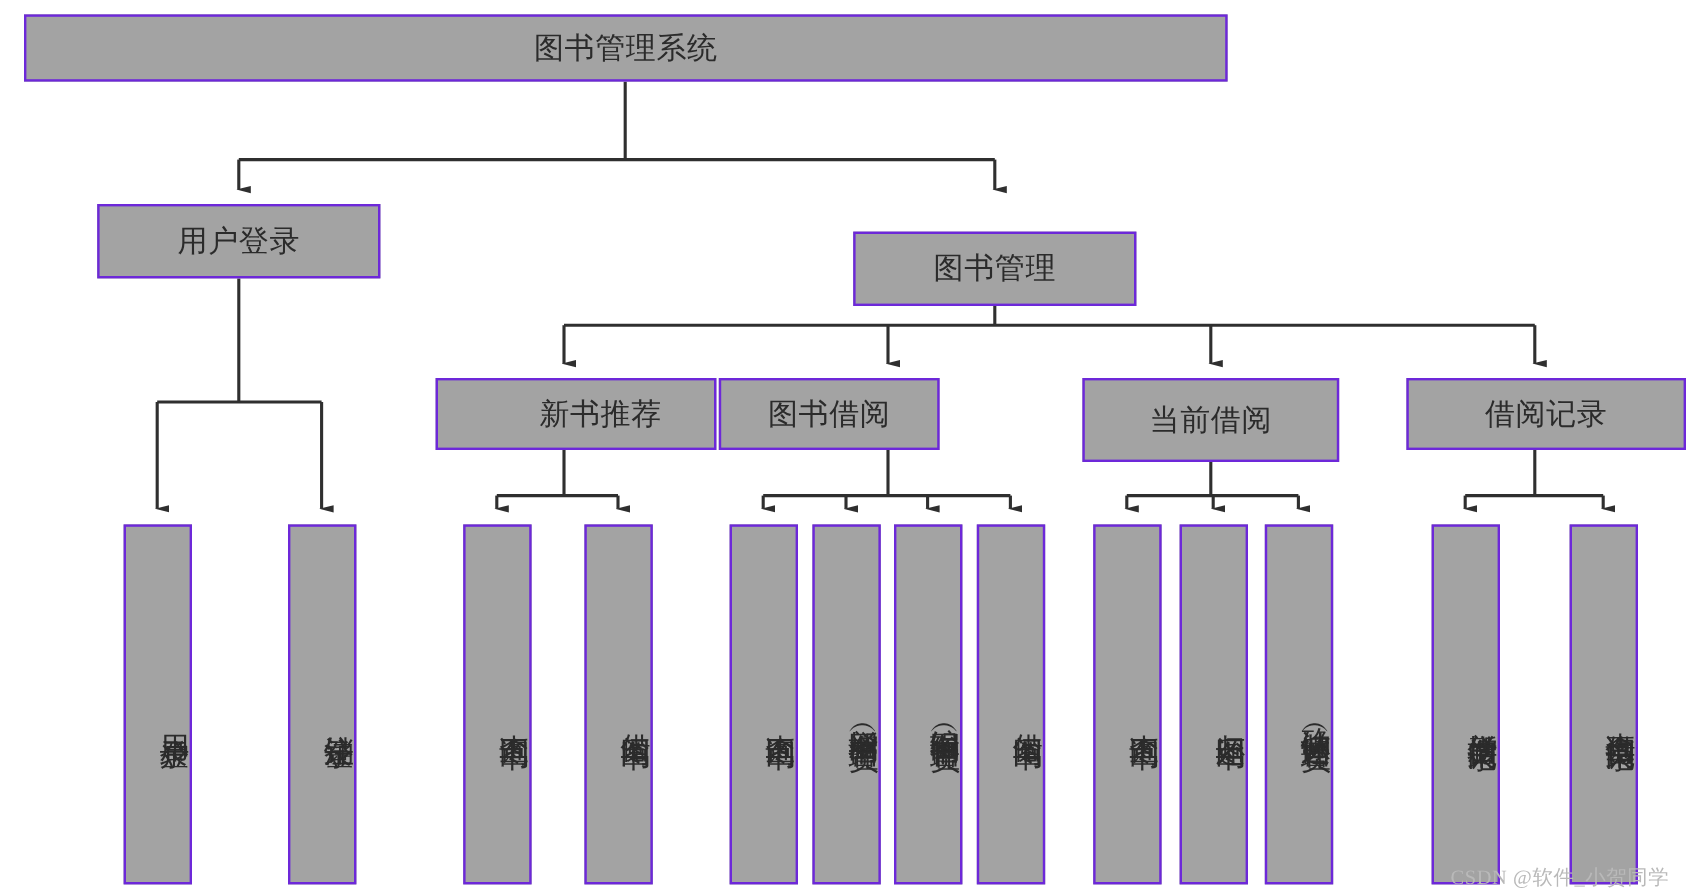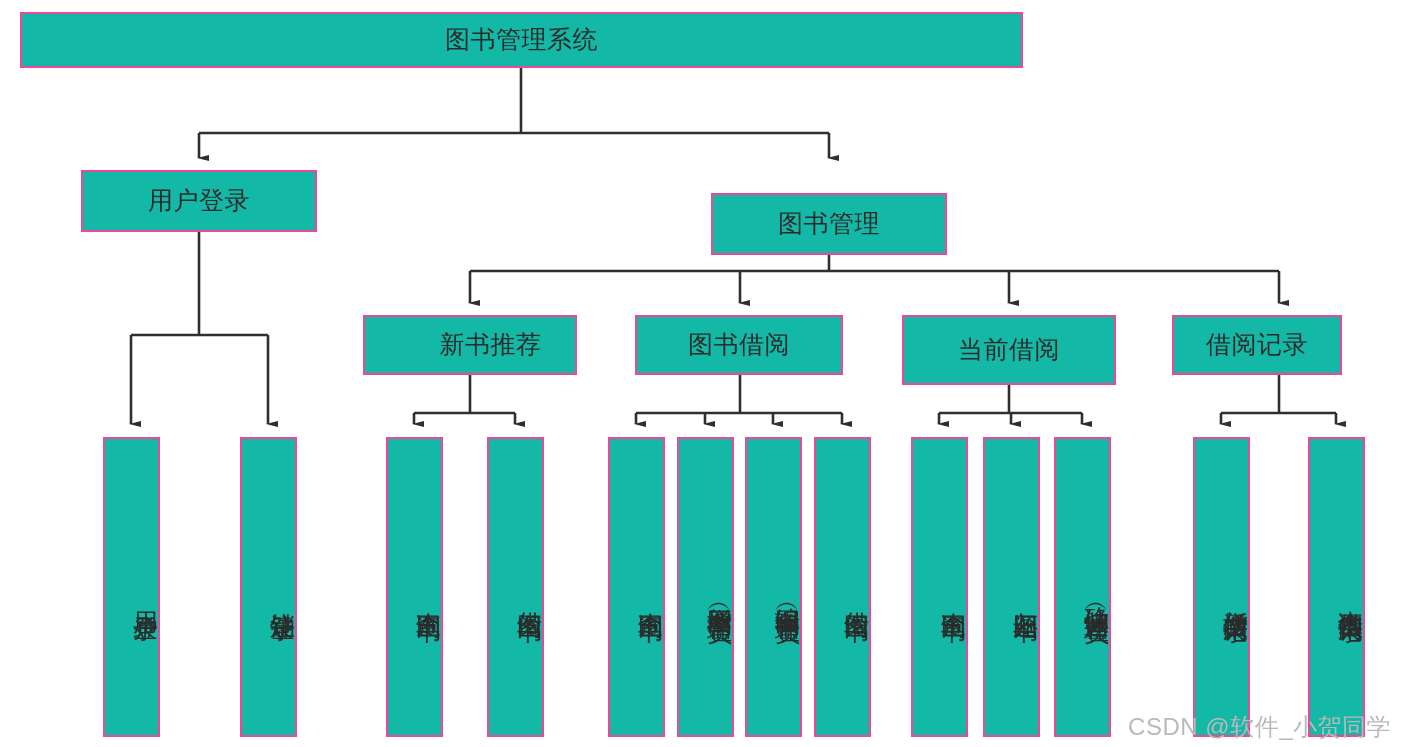--- a/index.html
+++ b/index.html
@@ -21,22 +21,22 @@
   #edges {
     position: absolute;
     left: 0;
     top: 0;
     width: 1405px;
     height: 747px;
   }
   .node {
     position: absolute;
     box-sizing: border-box;
-    border: 2px solid #ec4899;
-    background: #14b8a6;
+    border: 2px solid #6d28d9;
+    background: #a3a3a3;
     display: flex;
     align-items: center;
     justify-content: center;
     color: #2b2b2b;
     line-height: 1.18;
   }
   .node-h {
     font-size: 25px;
     letter-spacing: 0.5px;
     white-space: nowrap;
@@ -56,25 +56,25 @@
   .node-v .vtext {
     writing-mode: vertical-rl;
     text-orientation: upright;
     display: block;
     line-height: 1.05;
   }
   .watermark {
     position: absolute;
     right: 14px;
     bottom: 4px;
-    font-size: 24px;
+    font-size: 17px;
     color: #b9b9b9;
     white-space: nowrap;
     letter-spacing: 0.5px;
-    font-family: Liberation Sans, sans-serif;
+    font-family: Liberation Serif, serif;
     text-align: center;
   }
 </style>
 </head>
 <body>
 
 <div id="canvas">
 
   <svg id="edges" viewBox="0 0 1405 747" xmlns="http://www.w3.org/2000/svg">
     <defs>
@@ -133,30 +133,30 @@
     <span>图书管理系统</span>
   </div>
 
   <div class="node node-h" style="left: 81px; top: 170px; width: 236px; height: 62px;">
     <span>用户登录</span>
   </div>
   <div class="node node-h" style="left: 711px; top: 170px; width: 236px; height: 62px; margin-top: 23px;">
     <span>图书管理</span>
   </div>
 
-  <div class="node node-h" style="left: 363px; top: 315px; width: 214px; height: 60px; padding-left: 41px;">
+  <div class="node node-h" style="left: 363px; top: 315px; width: 234px; height: 60px; padding-left: 41px;">
     <span>新书推荐</span>
   </div>
-  <div class="node node-h" style="left: 635px; top: 315px; width: 208px; height: 60px;">
+  <div class="node node-h" style="left: 599px; top: 315px; width: 184px; height: 60px;">
     <span>图书借阅</span>
   </div>
   <div class="node node-h" style="left: 902px; top: 315px; width: 214px; height: 70px;">
     <span>当前借阅</span>
   </div>
-  <div class="node node-h" style="left: 1172px; top: 315px; width: 170px; height: 60px;">
+  <div class="node node-h" style="left: 1172px; top: 315px; width: 233px; height: 60px;">
     <span>借阅记录</span>
   </div>
 
   <div class="node node-v" style="left: 103px; top: 437px; width: 57px; height: 300px;">
     <span class="vtext">用户登录</span>
   </div>
   <div class="node node-v" style="left: 240px; top: 437px; width: 57px; height: 300px;">
     <span class="vtext">注销登录</span>
   </div>
   <div class="node node-v" style="left: 386px; top: 437px; width: 57px; height: 300px;">

